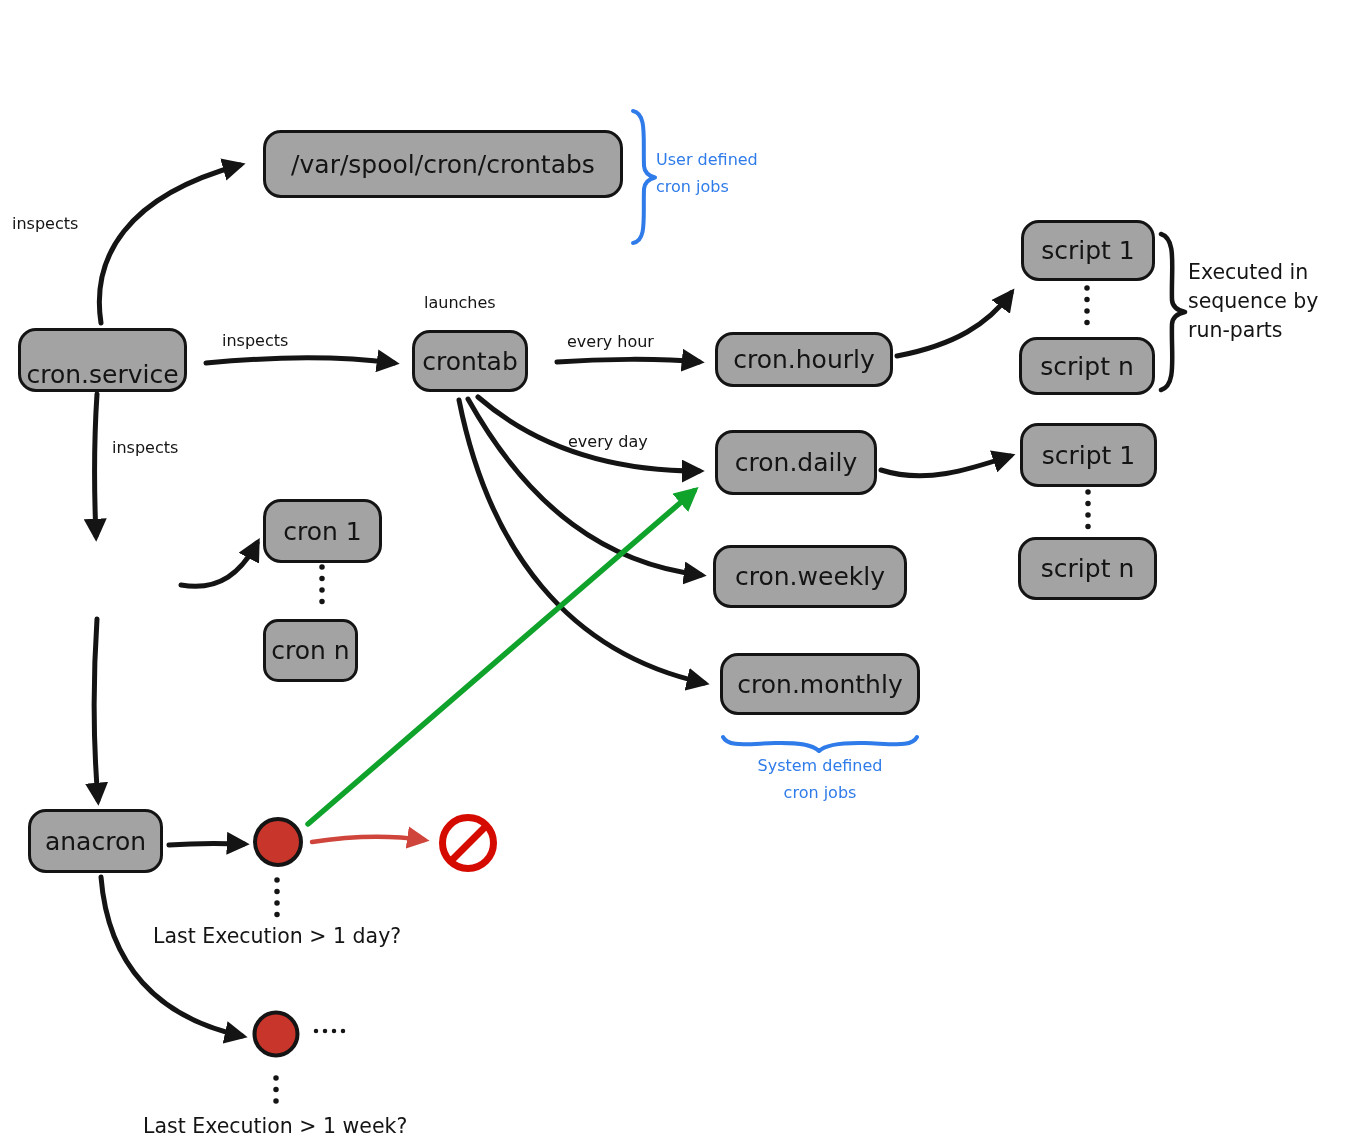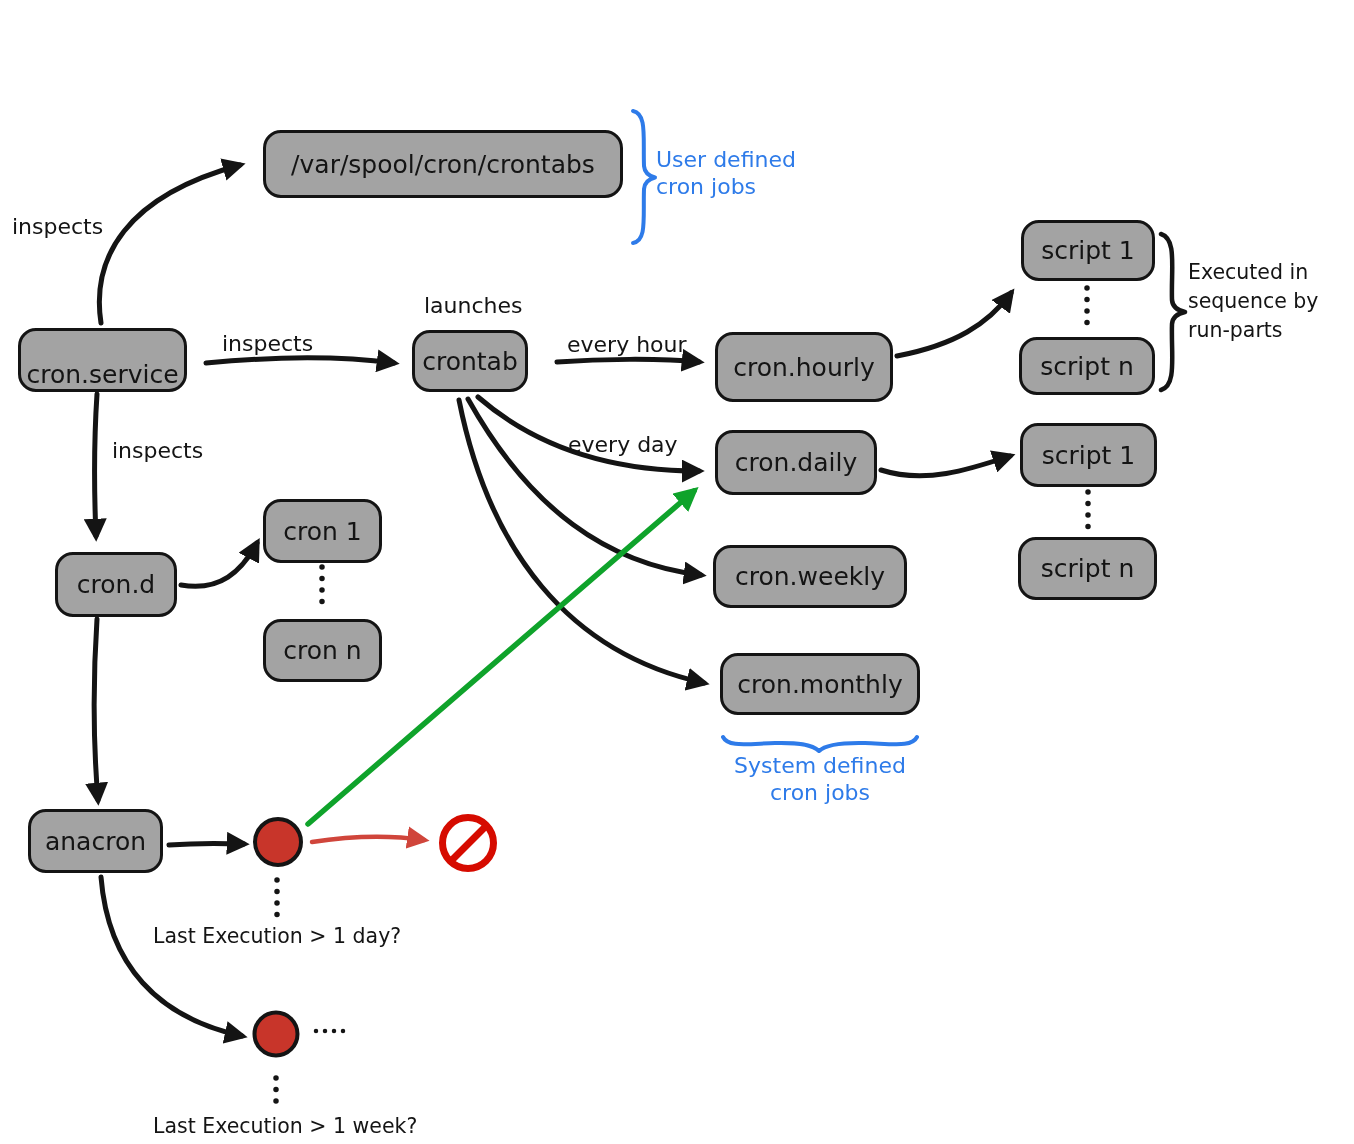--- a/index.html
+++ b/index.html
@@ -15,21 +15,21 @@
   .title{
     position:absolute;left:408px;top:10px;font-size:33px;font-weight:600;
     letter-spacing:.5px;white-space:nowrap;z-index:2;
   }
   .node{
     position:absolute;box-sizing:border-box;background:#a3a3a3;
     border:3.5px solid var(--ink);border-radius:18px;
     display:flex;align-items:center;justify-content:center;
     font-size:25px;z-index:1;white-space:nowrap;
   }
-  .lbl{position:absolute;font-size:22px;white-space:nowrap;z-index:1;}
+  .lbl{position:absolute;font-size:16px;white-space:nowrap;z-index:1;}
   .lbl.small{font-size:20.5px;text-align:right;}
   .blue{color:var(--blue);}
   .multiline{line-height:27px;}
   .runparts{line-height:29px;font-size:20.5px;}
   .center{text-align:center;}
   
   .arrow{fill:none;stroke:var(--ink);stroke-width:5;stroke-linecap:round;}
   .arrow.red{stroke:var(--soft_red);stroke-width:4.5;}
   .arrow.green{stroke:var(--green);stroke-width:5.5;}
   .dots{fill:none;stroke:var(--ink);stroke-width:5.5;stroke-linecap:round;stroke-dasharray:0 11.5;}
@@ -98,21 +98,21 @@
 
   <div class="node" style="left:263px;top:130px;width:360px;height:68px;">
     <span>/var/spool/cron/crontabs</span>
   </div>
   <div class="node" style="left:18px;top:328px;width:169px;height:64px;align-items:flex-end;">
     <span>cron.service</span>
   </div>
   <div class="node" style="left:412px;top:330px;width:116px;height:62px;">
     <span>crontab</span>
   </div>
-  <div class="node" style="left:715px;top:332px;width:178px;height:70px;">
+  <div class="node" style="left:715px;top:332px;width:178px;height:55px;">
     <span>cron.hourly</span>
   </div>
   <div class="node" style="left:1021px;top:220px;width:134px;height:61px;">
     <span>script 1</span>
   </div>
   <div class="node" style="left:1019px;top:337px;width:136px;height:58px;">
     <span>script n</span>
   </div>
   <div class="node" style="left:715px;top:430px;width:162px;height:65px;">
     <span>cron.daily</span>
@@ -122,27 +122,24 @@
   </div>
   <div class="node" style="left:1018px;top:537px;width:139px;height:63px;">
     <span>script n</span>
   </div>
   <div class="node" style="left:720px;top:653px;width:200px;height:62px;">
     <span>cron.monthly</span>
   </div>
   <div class="node" style="left:713px;top:545px;width:194px;height:63px;">
     <span>cron.weekly</span>
   </div>
-  <div class="node" style="left:55px;top:552px;width:122px;height:65px;">
-    <span>cron.d</span>
-  </div>
   <div class="node" style="left:263px;top:499px;width:119px;height:64px;">
     <span>cron 1</span>
   </div>
-  <div class="node" style="left:263px;top:619px;width:119px;height:63px;">
+  <div class="node" style="left:263px;top:619px;width:95px;height:63px;border-radius:15px;">
     <span>cron n</span>
   </div>
   <div class="node" style="left:28px;top:809px;width:135px;height:64px;">
     <span>anacron</span>
   </div>
 
   <div class="lbl" style="left:12px;top:214px;">inspects</div>
   <div class="lbl" style="left:222px;top:331px;">inspects</div>
   <div class="lbl" style="left:112px;top:438px;">inspects</div>
   <div class="lbl" style="left:424px;top:293px;">launches</div>
@@ -159,15 +156,15 @@
     <div>sequence by</div>
     <div>run-parts</div>
   </div>
 
   <div class="lbl blue multiline center" style="left:718px;top:752px;width:204px;">
     <div>System defined</div>
     <div>cron jobs</div>
   </div>
 
   <div class="lbl small" style="left:153px;top:924px;">Last Execution &gt; 1 day?</div>
-  <div class="lbl small" style="left:153px;top:1114px;">Last Execution &gt; 1 week?</div>
+  <div class="lbl small" style="left:143px;top:1114px;">Last Execution &gt; 1 week?</div>
 
 </div>
 
 </body></html>

